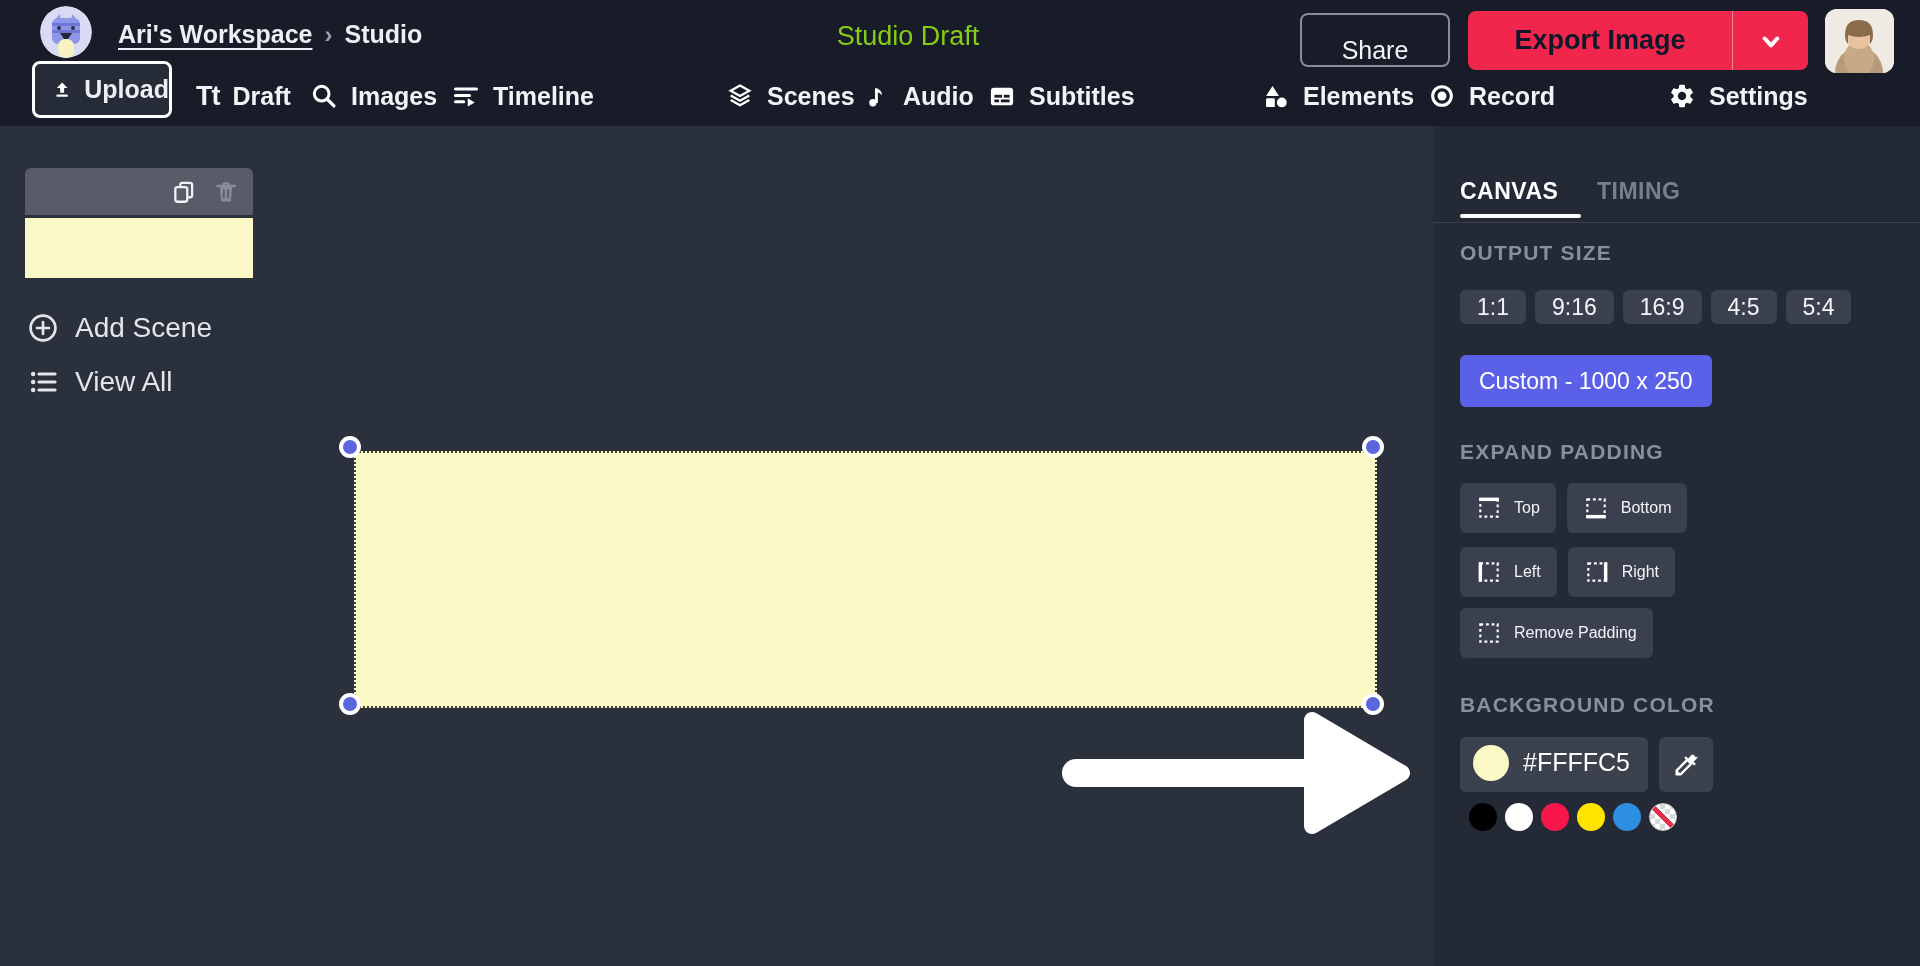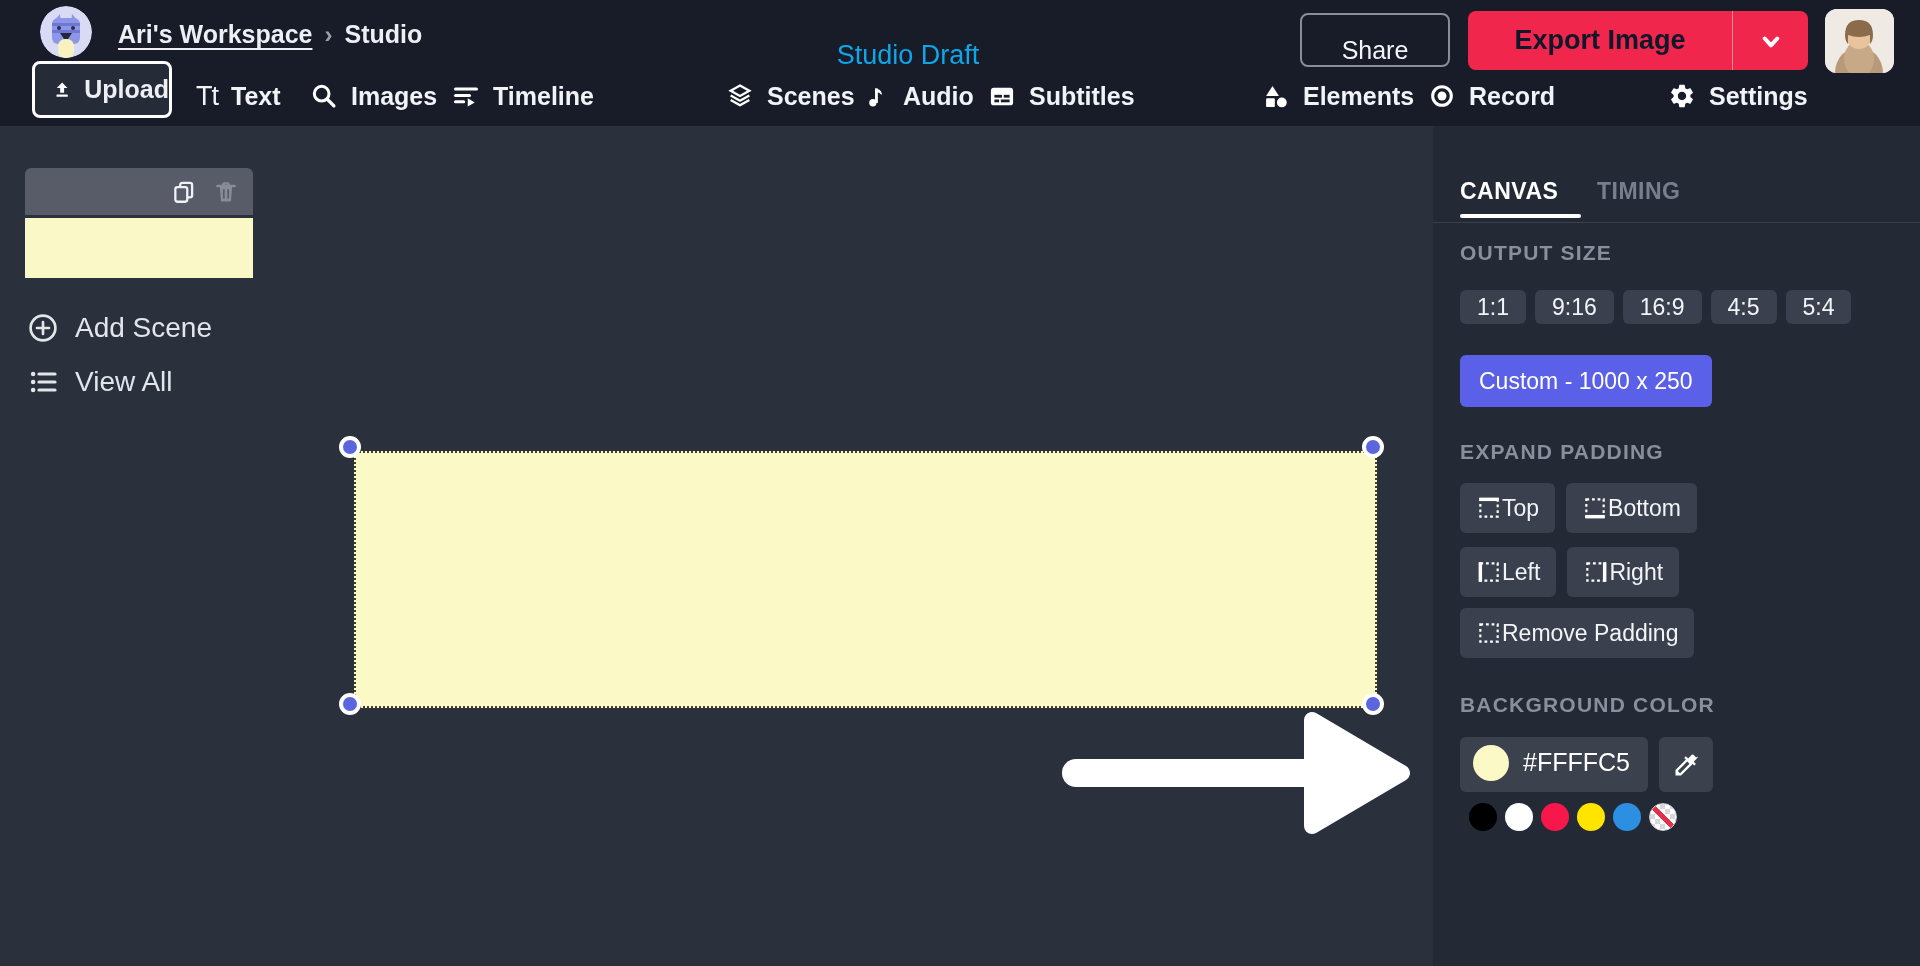--- a/index.html
+++ b/index.html
@@ -10,34 +10,34 @@
     background:#2B303D;
   }
   
   .header { position:absolute; left:0; top:0; width:1920px; height:126px; background:#181C28; z-index:5; }
   .right-panel { position:absolute; left:1433px; top:126px; width:487px; height:840px; background:#242936; z-index:4; }
   
   .avatar-cat { position:absolute; left:40px; top:6px; width:52px; height:52px; border-radius:50%; overflow:hidden; }
   .breadcrumb { position:absolute; left:118px; top:20px; font-size:25px; font-weight:600; display:flex; gap:12px; align-items:center; }
   .breadcrumb .ws { text-decoration:underline; text-underline-offset:5px; cursor:pointer; }
   .breadcrumb .sep { color:#9AA0AC; font-size:24px; }
-  .doc-title { position:absolute; left:908px; top:21px; transform:translateX(-50%); font-size:27px; color:#0ea5e9;margin-top:19px; }
+  .doc-title { position:absolute; left:908px; top:21px; transform:translateX(-50%); font-size:27px; color:#84cc16; }
   .share-btn { position:absolute; left:1300px; top:13px; width:150px; height:54px; border:2px solid #878D99; border-radius:8px;
     display:flex; align-items:flex-end; justify-content:center; font-size:25px; color:#F2F4F8; cursor:pointer; background:transparent; }
   .export-btn { position:absolute; left:1468px; top:11px; width:340px; height:59px; background:#F0264D; border-radius:8px;
     display:flex; align-items:center; cursor:pointer; }
   .export-label { flex:1; text-align:center; font-size:27px; font-weight:700; color:#0f172a; }
   .export-chevron { width:76px; height:100%; border-left:1px solid rgba(255,255,255,.45); display:flex; align-items:center; justify-content:center; }
   .user-avatar { position:absolute; left:1825px; top:9px; width:69px; height:64px; border-radius:12px; overflow:hidden; background:#EDE8E2; cursor:pointer; }
   
   .tool { position:absolute; top:70px; height:52px; display:flex; align-items:center; gap:13px; font-size:25px; font-weight:600; color:#F1F3F7; cursor:pointer; }
   .tool svg { display:block; }
   .upload-box { position:absolute; left:32px; top:61px; width:140px; height:57px; border:3px solid #fff; border-radius:8px;
     background:#262B38; display:flex; align-items:center; gap:13px; padding-left:18px; font-size:25px; font-weight:600; cursor:pointer; }
-  .tt-glyph { font-size:27px; font-weight:400; letter-spacing:-1px; }
+  .tt-glyph { font-size:27px; font-weight:700; letter-spacing:-1px; }
   
   .scene-card-header { position:absolute; left:25px; top:168px; width:228px; height:47px; background:#575C68; border-radius:6px 6px 0 0;
     display:flex; align-items:center; justify-content:flex-end; gap:16px; padding-right:14px; z-index:3; }
   .scene-thumb { position:absolute; left:25px; top:218px; width:228px; height:60px; background:#FAF8C6; cursor:pointer; z-index:3; }
   .scene-action { position:absolute; left:27px; display:flex; align-items:center; gap:16px; font-size:28px; color:#E2E5EA; cursor:pointer; z-index:3; }
   .icon-btn { cursor:pointer; display:flex; }
   
   .sel-rect { position:absolute; left:354px; top:451px; width:1023px; height:257px; background:#FBF9C6;
     border:2px dotted rgba(20,20,10,.8); z-index:2; cursor:move; }
   .handle { position:absolute; width:22px; height:22px; background:#5B66DE; border:4px solid #fff; border-radius:50%; z-index:3; cursor:pointer; }
@@ -47,22 +47,22 @@
   .tab.inactive { color:#787E8C; }
   .tab-underline { position:absolute; left:1460px; top:214px; width:121px; height:4px; background:#fff; border-radius:2px; z-index:6; }
   .panel-divider { position:absolute; left:1433px; top:222px; width:487px; height:1px; background:#3A3F4B; z-index:6; }
   .section-label { position:absolute; left:1460px; font-size:21px; font-weight:700; letter-spacing:1.2px; color:#8A8F9C; z-index:6; }
   .ratio-row { position:absolute; left:1460px; top:290px; display:flex; gap:9px; z-index:6; }
   .chip { height:34px; background:#3A404E; border-radius:6px; display:flex; align-items:center; justify-content:center;
     padding:0 17px; font-size:23px; color:#F2F4F8; cursor:pointer; }
   .custom-btn { position:absolute; left:1460px; top:355px; height:52px; background:#5A61E8; border-radius:6px;
     display:flex; align-items:center; padding:0 19px; font-size:23px; color:#fff; cursor:pointer; z-index:6; }
   .pad-row { position:absolute; left:1460px; display:flex; gap:11px; z-index:6; }
-  .pad-btn { height:50px; background:#3A404E; border-radius:6px; display:flex; align-items:center; gap:0;
-    padding:0 16px; font-size:23px; color:#F2F4F8; cursor:pointer; }
+  .pad-btn { height:50px; background:#3A404E; border-radius:6px; display:flex; align-items:center; gap:12px;
+    padding:0 16px; font-size:16px; color:#F2F4F8; cursor:pointer; }
   .bg-row { position:absolute; left:1460px; top:737px; display:flex; gap:11px; z-index:6; }
   .hex-btn { height:55px; background:#3C414E; border-radius:6px; display:flex; align-items:center; gap:14px; padding:0 18px 4px 13px;
     font-size:25px; color:#fff; cursor:pointer; }
   .hex-chip { width:36px; height:36px; border-radius:50%; background:#FBF9C6; }
   .dropper-btn { width:54px; height:55px; background:#3C414E; border-radius:6px; display:flex; align-items:center; justify-content:center; cursor:pointer; }
   .dots { position:absolute; left:1469px; top:803px; display:flex; gap:8px; z-index:6; }
   .dot { width:28px; height:28px; border-radius:50%; cursor:pointer; }
   .dot-black { background:#000; }
   .dot-white { background:#fff; }
   .dot-red { background:#F8174B; }
@@ -129,21 +129,21 @@
     <div class="upload-box">
       <svg width="28" height="28" viewBox="0 0 24 24">
         <path d="M12 2 L19 9.5 H14.6 V15.5 H9.4 V9.5 H5 Z" fill="#fff"></path>
         <rect x="4.5" y="18" width="15" height="3" rx="1.2" fill="#fff"></rect>
       </svg>
       <span>Upload</span>
     </div>
 
     <div class="tool" style="left:196px">
       <span class="tt-glyph">Tt</span>
-      <span>Text</span>
+      <span>Draft</span>
     </div>
 
     <div class="tool" style="left:310px">
       <svg width="28" height="28" viewBox="0 0 24 24">
         <circle cx="10" cy="10" r="6.3" fill="none" stroke="#fff" stroke-width="2.6"></circle>
         <line x1="14.8" y1="14.8" x2="20.5" y2="20.5" stroke="#fff" stroke-width="2.8" stroke-linecap="round"></line>
       </svg>
       <span>Images</span>
     </div>
 

